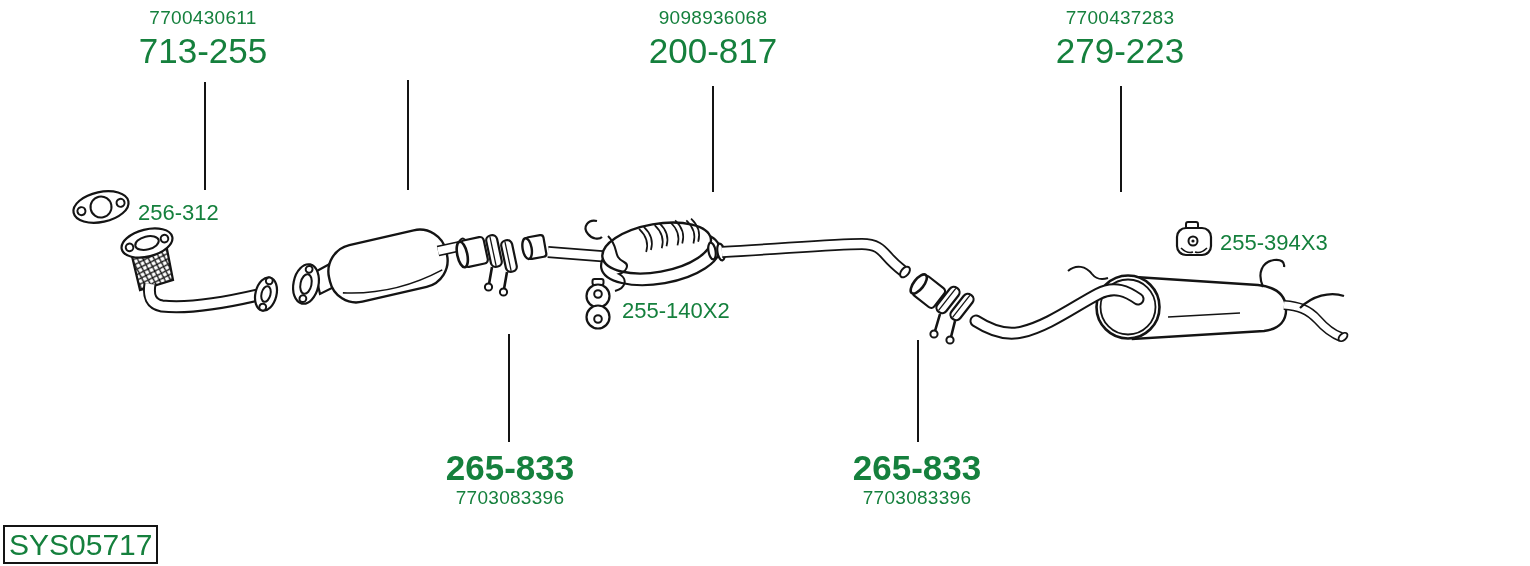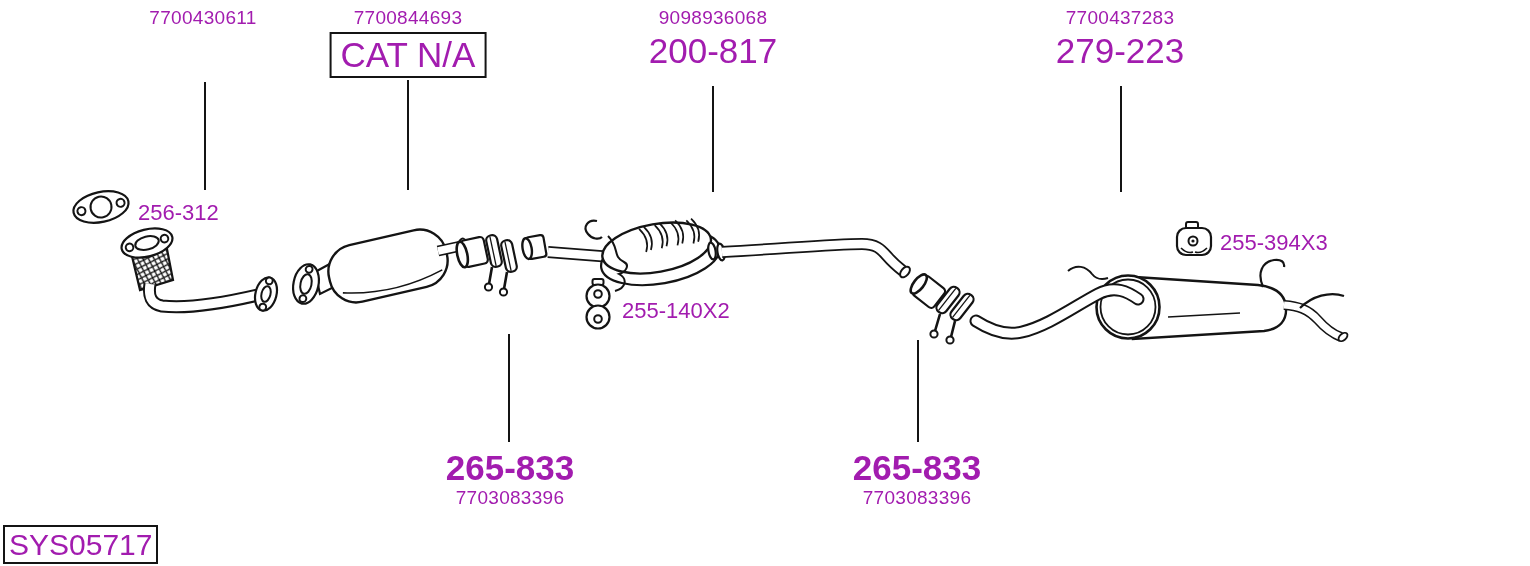--- a/index.html
+++ b/index.html
@@ -1,18 +1,18 @@
 <!DOCTYPE html>
 <html><head>
 <meta charset="utf-8">
 <style>
   html,body{margin:0;padding:0;background:#ffffff;}
   .stage{
     position:relative;width:1530px;height:566px;background:#ffffff;
-    font-family:"Liberation Sans", sans-serif;color:#a21caf;overflow:hidden;
+    font-family:"Liberation Sans", sans-serif;color:#15803d;overflow:hidden;
   }
   .art{position:absolute;left:0;top:0;}
   .callout-top{position:absolute;text-align:center;transform:translateX(-50%);}
   .callout-bottom{position:absolute;text-align:center;transform:translateX(-50%);}
   .oem{font-size:19px;line-height:1.15;letter-spacing:.3px;white-space:nowrap;}
   .part{font-size:35px;line-height:1.08;white-space:nowrap;margin-top:3px;}
   .part.boxed{display:inline-block;border:2px solid #141414;padding:2px 9px;margin-top:3px;}
   .callout-bottom .part{margin-top:0;font-weight:bold;}
   .callout-bottom .oem{}
   .small-label{position:absolute;font-size:22px;white-space:nowrap;}
@@ -171,26 +171,23 @@
       <rect x="1186" y="222" width="12" height="8" rx="2" fill="#ffffff" stroke="#141414" stroke-width="2"></rect>
       <rect x="1177" y="228" width="34" height="27" rx="9" fill="#ffffff" stroke="#141414" stroke-width="2.2"></rect>
       <path d="M1181,248 q6,6 12,4 M1207,248 q-6,6 -12,4" fill="none" stroke="#141414" stroke-width="1.6"></path>
       <circle cx="1193" cy="241" r="4.5" fill="#ffffff" stroke="#141414" stroke-width="2"></circle>
       <circle cx="1193" cy="241" r="1.6" fill="#141414"></circle>
     </g>
   </svg>
 
   <div class="callout-top" style="left:203px;top:7px">
     <div class="oem">7700430611</div>
-  </div>
-
-  <div class="callout-top" style="left:408px;top:7px">
-    <div class="oem">7700844693</div>
-    <div class="part boxed">CAT N/A</div>
-  </div>
+    <div class="part">713-255</div>
+  </div>
+
 
   <div class="callout-top" style="left:713px;top:7px">
     <div class="oem">9098936068</div>
     <div class="part">200-817</div>
   </div>
 
   <div class="callout-top" style="left:1120px;top:7px">
     <div class="oem">7700437283</div>
     <div class="part">279-223</div>
   </div>

